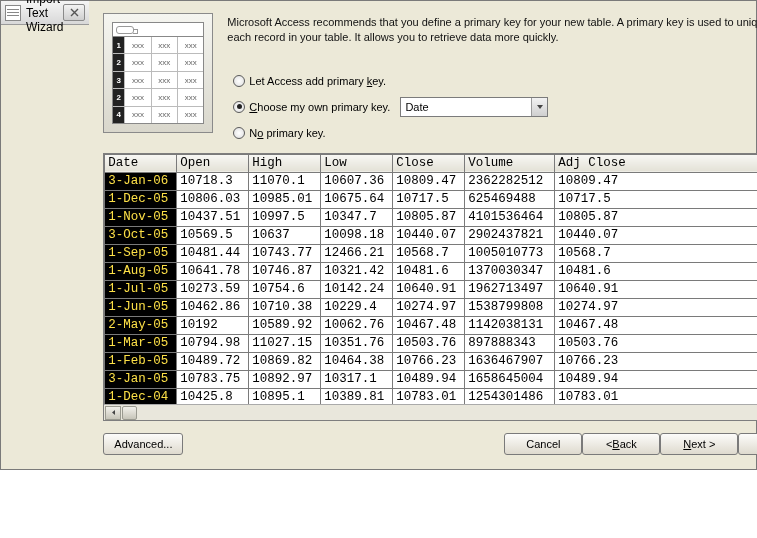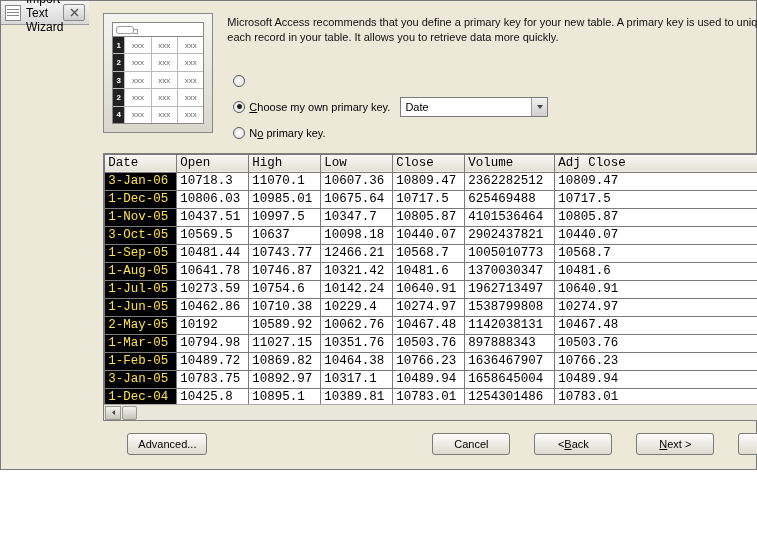--- a/index.html
+++ b/index.html
@@ -44,21 +44,21 @@
   td.keycol { background:#000; color:#fde047;}
   .vscroll { position:absolute; right:0; top:19px; bottom:0; width:16px; background:#e9e7dc; border-left:1px solid #aaa;}
   .vscroll .thumb { position:absolute; left:1px; right:1px; top:0; height:44px; background:linear-gradient(#f2f1eb,#c7c5b9); border:1px solid #9a9a90; border-radius:2px;}
   .hscroll { height:16px; background:#e9e7dc; border-top:1px solid #aaa; display:flex; align-items:center;}
   .hscroll .sbtn { width:16px; height:14px; border:1px solid #9a9a90; background:linear-gradient(#f2f1eb,#c7c5b9); display:flex; align-items:center; justify-content:center; margin:0 1px;}
   .hscroll .track { flex:1; height:14px; position:relative;}
   .hscroll .thumb { position:absolute; left:0; top:0; bottom:0; width:15px; background:linear-gradient(#f2f1eb,#c7c5b9); border:1px solid #9a9a90; border-radius:2px;}
   .footer { height:38px; display:flex; align-items:center; padding-top:8px;}
   .btn { height:22px; min-width:78px; padding:0 10px; border:1px solid #7a7a7a; background:linear-gradient(#fcfcfa,#dedace); border-radius:3px; font-size:11px; display:flex; align-items:center; justify-content:center; cursor:default;}
   .footer .spacer { flex:1;}
-  .footer .btn { margin-left:24px;}
+  .footer .btn { margin-left:0;}
   col.c0{width:72px}col.c1{width:72px}col.c2{width:72px}col.c3{width:72px}col.c4{width:72px}col.c5{width:90px}col.c6{width:260px}
 </style>
 </head>
 <body>
 
 <div class="window">
   <div class="titlebar">
     <div class="app-icon">
         <div></div>
         <div></div>
@@ -111,20 +111,21 @@
                 <div class="illus-cell c">xxx</div>
               </div>
           </div>
         </div>
       </div>
       <div class="rightcol">
         <div class="desc">Microsoft Access recommends that you define a primary key for your new table. A primary key is used to uniquely identify each record in your table. It allows you to retrieve data more quickly.</div>
         <div class="radios">
           <div class="radio-row">
             <span class="radio"></span>
+            <span class="radio-label">Let Access add primary <u>k</u>ey.</span>
           </div>
           <div class="radio-row">
             <span class="radio sel"></span>
             <span class="radio-label"><u>C</u>hoose my own primary key.</span>
             <div class="combo">
               <span>Date</span>
               <div class="arrow">
                 <svg viewBox="0 0 8 8">
                     <path d="M1 2 L4 6 L7 2 Z" fill="#444"></path>
                   </svg>

